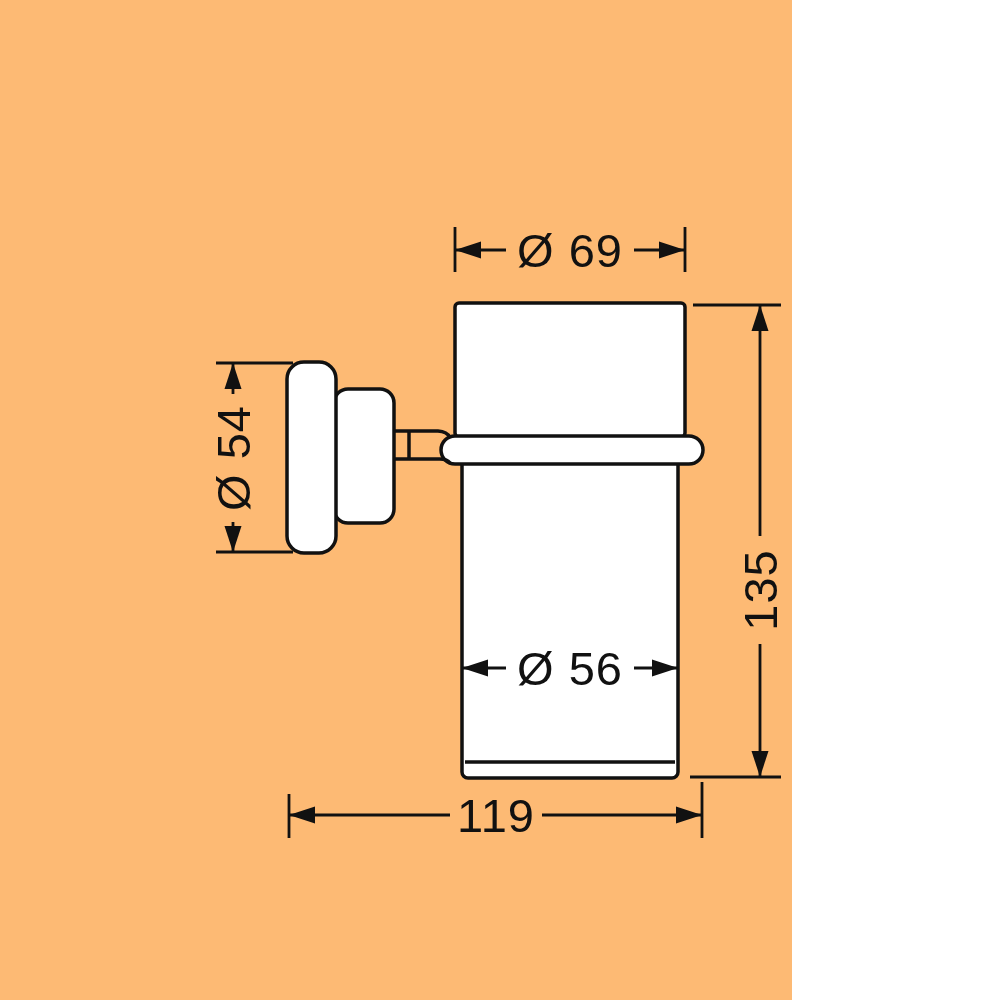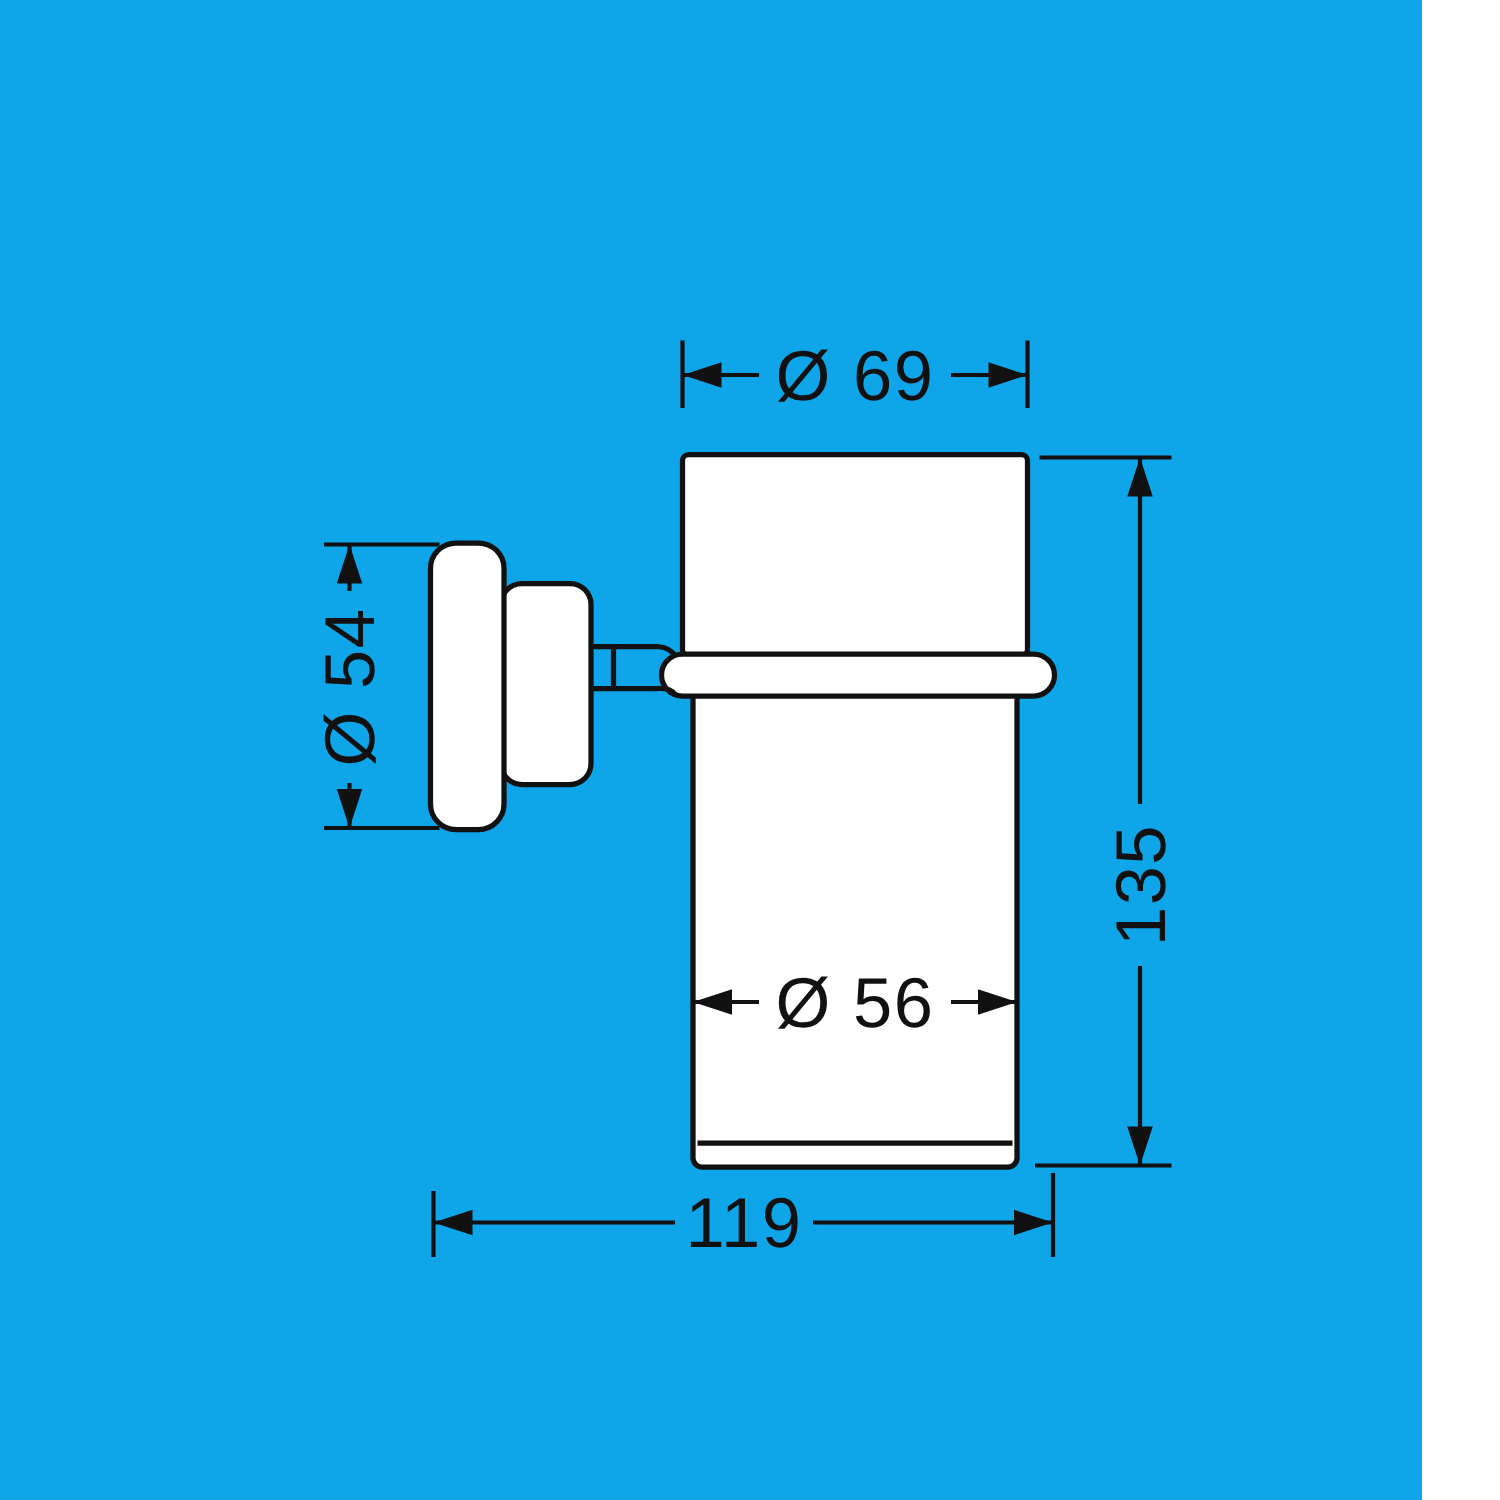--- a/index.html
+++ b/index.html
@@ -4,24 +4,24 @@
 <style>
   html, body {
     margin: 0;
     padding: 0;
     background: #ffffff;
     width: 1000px;
     height: 1000px;
     overflow: hidden;
   }
   .stage {
-    width: 948px;
+    width: 792px;
     height: 1000px;
     position: relative;
-    background: #0ea5e9;
+    background: #fdba74;
   }
   svg { display: block; }
   .outline {
     fill: #ffffff;
     stroke: #111111;
     stroke-width: 3.5;
     stroke-linejoin: round;
   }
   .outline-line {
     fill: none;

